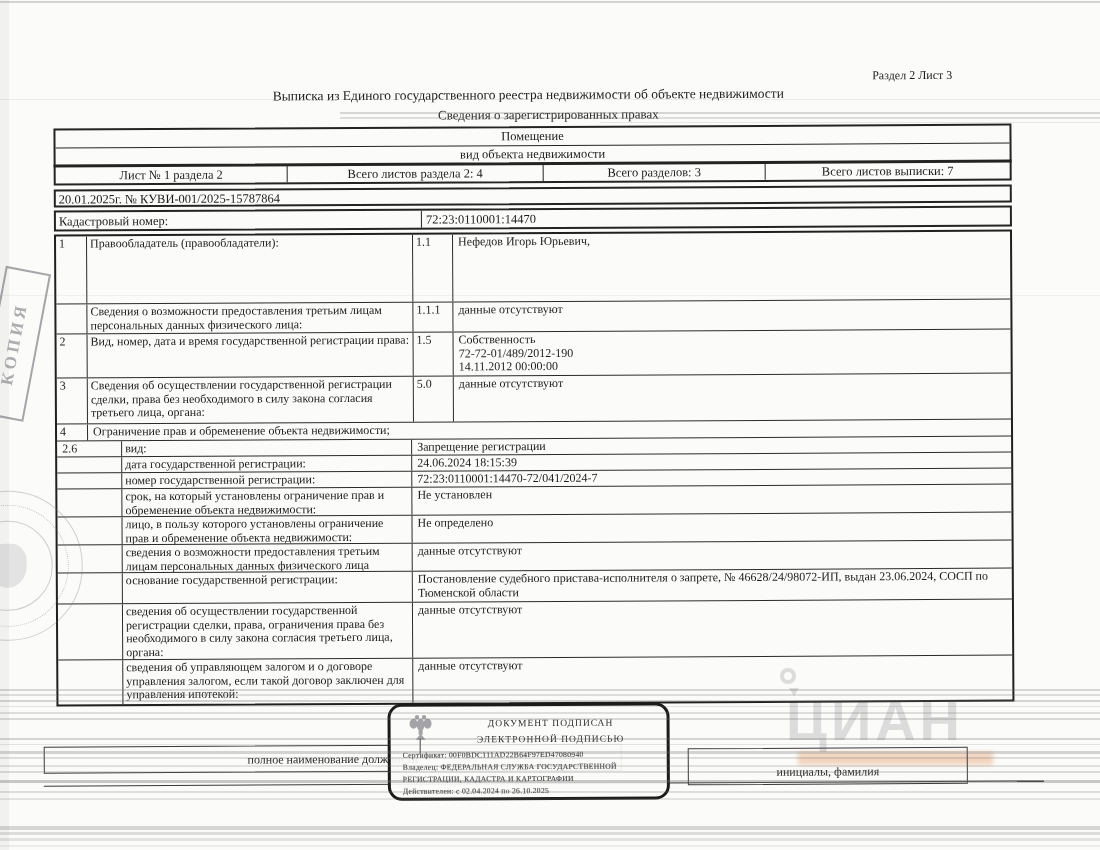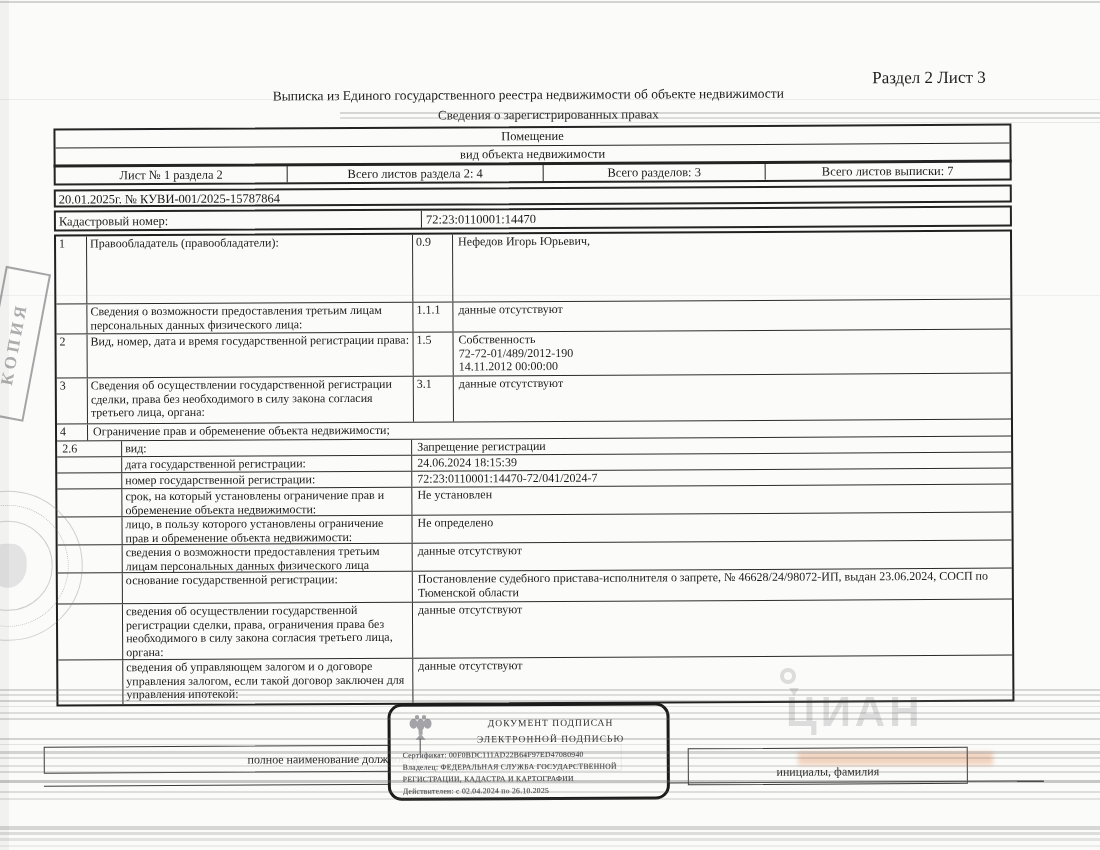--- a/index.html
+++ b/index.html
@@ -6,21 +6,21 @@
   body{
     width:1100px;height:850px;position:relative;overflow:hidden;
     background:#fbfbf9;
     font-family:"Liberation Serif","DejaVu Serif",serif;
     color:#1c1c1c;
   }
   #doc{position:absolute;left:0;top:0;width:1100px;height:850px;transform:rotate(-0.3deg);z-index:2;}
   .abs{position:absolute;box-sizing:border-box;}
 
   
-  .section-label{left:874px;top:70px;font-size:17px;}
+  .section-label{left:874px;top:70px;font-size:12px;}
   .doc-title{left:150px;top:87px;width:760px;text-align:center;font-size:13.5px;}
   .doc-subtitle{left:300px;top:107px;width:500px;text-align:center;font-size:13px;color:#2a2a2a;}
 
   
   .tbox{left:55px;width:958px;border:2px solid #242424;background:transparent;}
   .kindbox{top:126px;}
   .kindrow{height:17px;text-align:center;font-size:12.5px;line-height:16px;}
   .kindrow2{height:17px;text-align:center;font-size:12.5px;line-height:16px;border-top:1px solid #242424;}
   .sheetbox{top:162px;height:21px;display:flex;}
   .sheetcell{flex:0 0 auto;border-right:1px solid #242424;font-size:12.5px;line-height:19px;text-align:center;box-sizing:border-box;}
@@ -54,21 +54,21 @@
   .stamp{left:386px;top:703px;width:282px;height:97px;border:3px solid #1b1b1b;border-radius:14px;background:rgba(251,251,249,.92);z-index:4;}
   .stamp .line1{position:absolute;left:50px;top:12px;width:220px;text-align:center;font-size:9.5px;letter-spacing:1px;color:#2f2f2f;}
   .stamp .line2{position:absolute;left:50px;top:28px;width:220px;text-align:center;font-size:9.5px;letter-spacing:1px;color:#2f2f2f;}
   .stamp .small{position:absolute;left:12px;width:258px;font-size:7.6px;color:#4c4c50;letter-spacing:.3px;text-shadow:0 0 .7px #8a8a8a;white-space:nowrap;overflow:hidden;}
   .s-cert{top:44px;} .s-own1{top:56px;} .s-own2{top:68px;} .s-valid{top:80px;}
   .eagle{position:absolute;left:18px;top:6px;opacity:.65;}
   .eagle-tail{position:absolute;left:29px;top:32px;width:1px;height:16px;background:#444;}
 
   
   .wm{left:786px;top:688px;font-family:"Liberation Sans","DejaVu Sans",sans-serif;
-      font-size:42px;font-weight:bold;color:rgba(150,150,153,.30);letter-spacing:4px;z-index:1;}
+      font-size:56px;font-weight:bold;color:rgba(150,150,153,.30);letter-spacing:4px;z-index:1;}
   .wm-pin{left:780px;top:668px;width:16px;height:16px;border:4px solid rgba(150,150,153,.30);border-radius:50%;z-index:1;}
   .wm-pin-tip{left:789px;top:688px;width:0;height:0;border-left:5px solid transparent;border-right:5px solid transparent;border-top:8px solid rgba(150,150,153,.30);z-index:1;}
   .wm-orange{left:798px;top:752px;width:195px;height:13px;background:rgba(222,122,60,.30);filter:blur(2px);z-index:1;}
 
   
   .copy-stamp{left:-60px;top:318px;width:150px;height:46px;border:2.5px solid rgba(95,95,102,.55);
       transform:rotate(-79deg);display:flex;align-items:center;justify-content:center;
       font-size:17px;font-weight:bold;letter-spacing:4px;color:rgba(95,95,102,.5);z-index:3;}
   .seal{left:-68px;top:488px;width:150px;height:150px;border:1.5px solid rgba(125,125,130,.35);border-radius:50%;z-index:3;}
   .seal-mid{position:absolute;left:13px;top:13px;width:120px;height:120px;border:1px dotted rgba(125,125,130,.45);border-radius:50%;}
@@ -112,21 +112,21 @@
   <div class="abs tbox cadbox">
     <div class="cadlabel">Кадастровый номер:</div>
     <div class="cadvalue">72:23:0110001:14470</div>
   </div>
 
   <div class="abs tbox main">
 
     <div class="trow h68">
       <div class="cell num">1</div>
       <div class="cell lbl">Правообладатель (правообладатели):</div>
-      <div class="cell sub">0.9</div>
+      <div class="cell sub">1.1</div>
       <div class="cell val">Нефедов Игорь Юрьевич,</div>
     </div>
 
     <div class="trow h30">
       <div class="cell num"></div>
       <div class="cell lbl">Сведения о возможности предоставления третьим лицам персональных данных физического лица:</div>
       <div class="cell sub">1.1.1</div>
       <div class="cell val">данные отсутствуют</div>
     </div>
 
@@ -135,21 +135,21 @@
       <div class="cell lbl">Вид, номер, дата и время государственной регистрации права:</div>
       <div class="cell sub">1.5</div>
       <div class="cell val">Собственность
 72-72-01/489/2012-190
 14.11.2012 00:00:00</div>
     </div>
 
     <div class="trow h46">
       <div class="cell num">3</div>
       <div class="cell lbl">Сведения об осуществлении государственной регистрации сделки, права без необходимого в силу закона согласия третьего лица, органа:</div>
-      <div class="cell sub">3.1</div>
+      <div class="cell sub">5.0</div>
       <div class="cell val">данные отсутствуют</div>
     </div>
 
     <div class="trow h17">
       <div class="cell num">4</div>
       <div class="cell val" style="white-space:normal">Ограничение прав и обременение объекта недвижимости;</div>
     </div>
 
     <div class="trow h16">
       <div class="cell num41">2.6</div>

